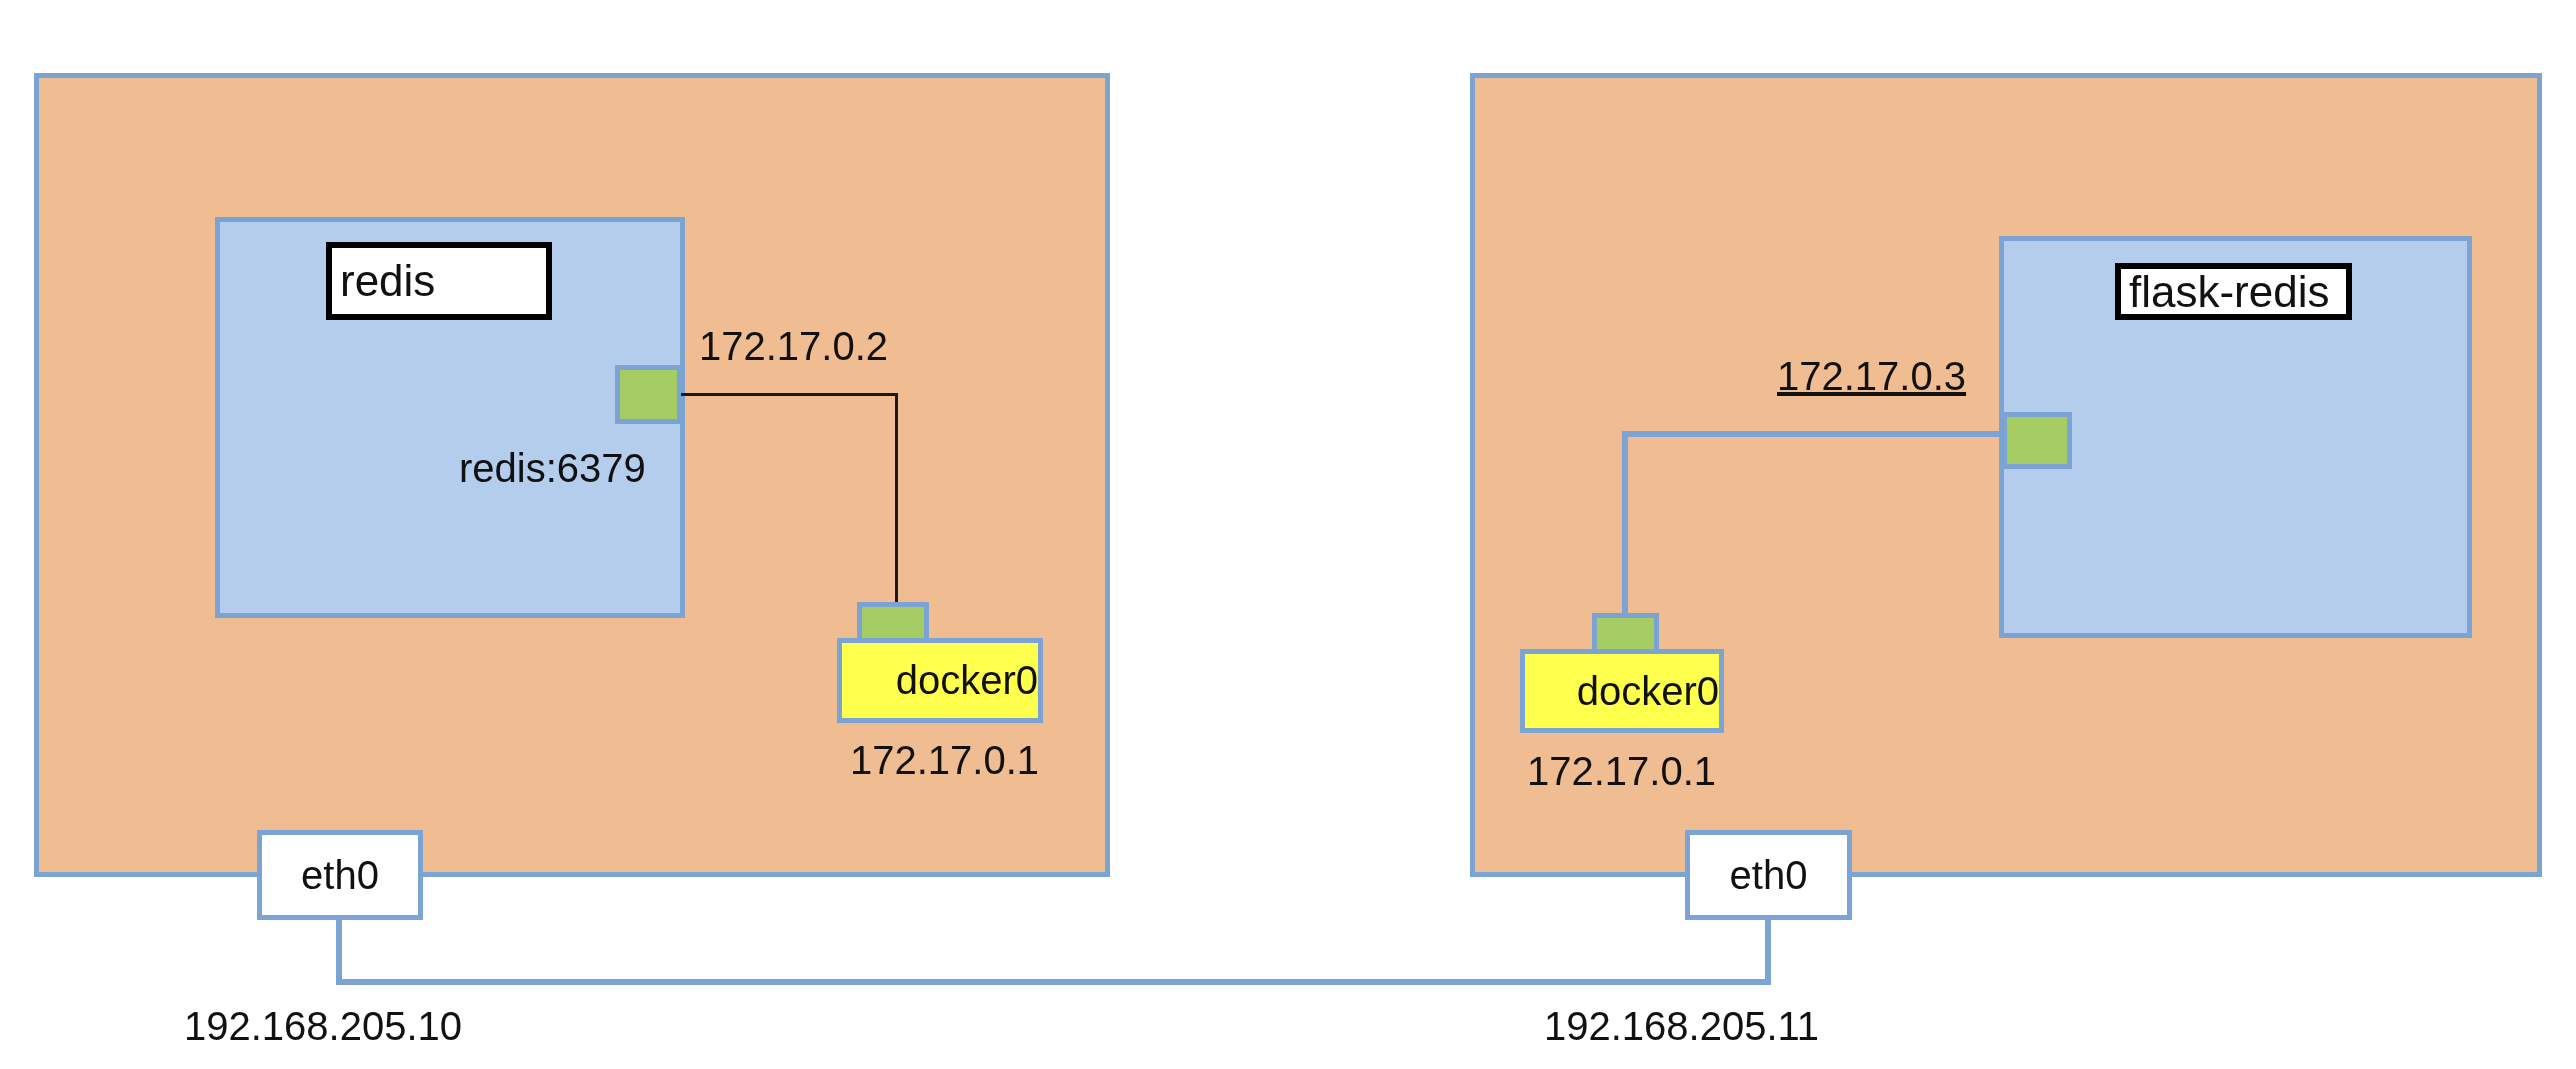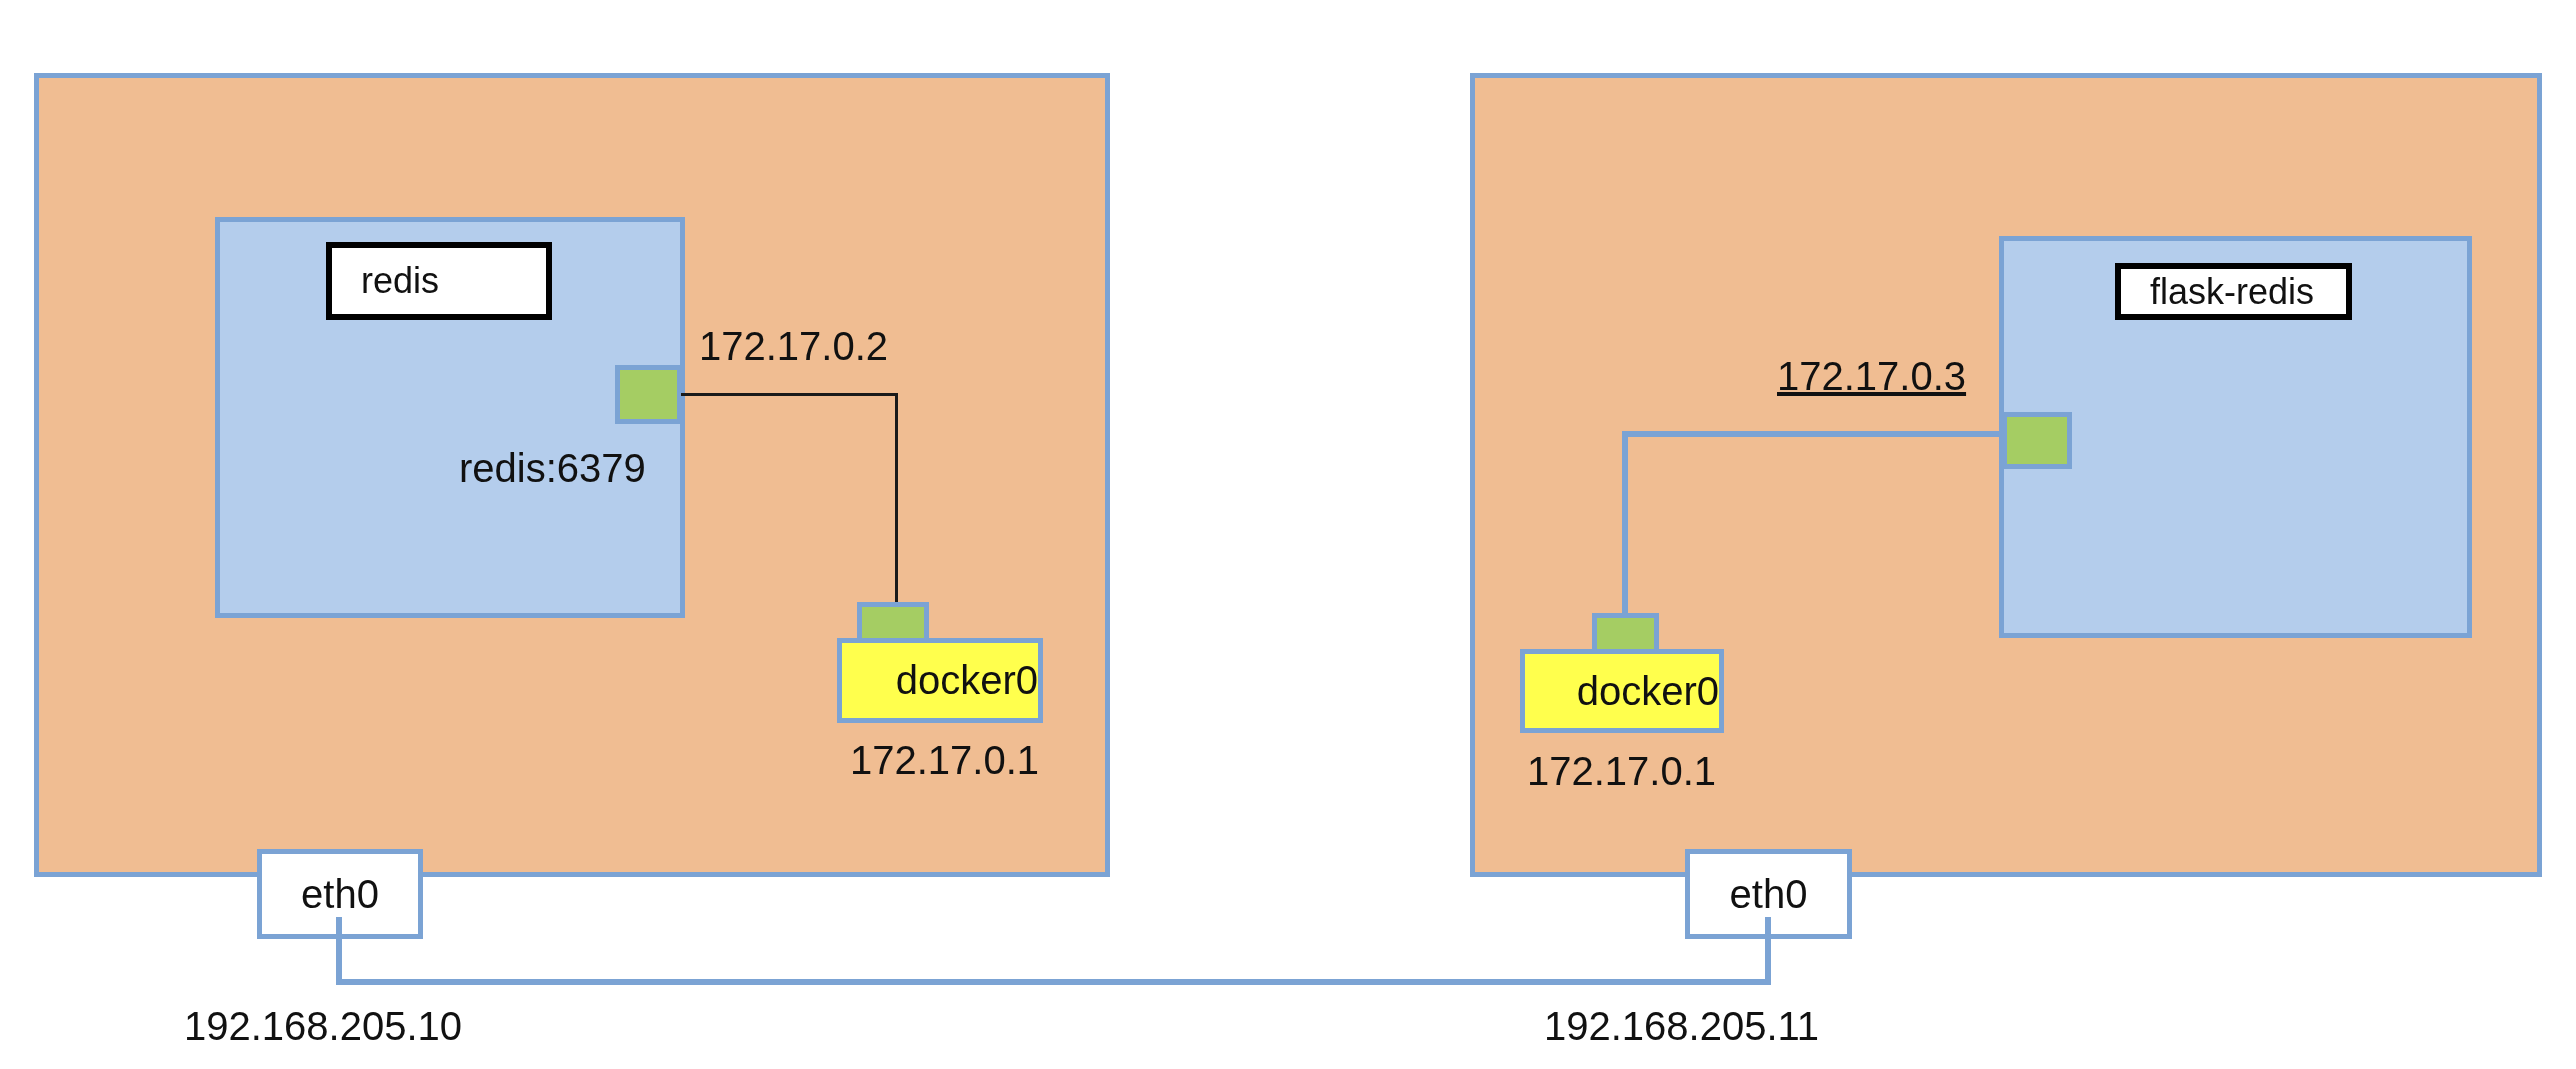--- a/index.html
+++ b/index.html
@@ -36,22 +36,22 @@
   }
 
   
   .image-plate {
     position: absolute;
     background: #ffffff;
     border: 6.3px solid #000000;
     box-sizing: border-box;
     display: flex;
     align-items: center;
-    padding-left: 29px;
-    font-size: 36px;
+    padding-left: 8px;
+    font-size: 44px;
     color: #111111;
     white-space: nowrap;
   }
 
   
   .bridge {
     position: absolute;
     background: #ffff4d;
     border: 5.4px solid #7ba3d4;
     box-sizing: border-box;
@@ -76,21 +76,20 @@
     position: absolute;
     background: #ffffff;
     border: 5.4px solid #7ba3d4;
     box-sizing: border-box;
     display: flex;
     align-items: center;
     justify-content: center;
     font-size: 40px;
     color: #111111;
     white-space: nowrap;
-    margin-top: 19px;
   }
 
   
   .label {
     position: absolute;
     font-size: 40px;
     color: #111111;
     white-space: nowrap;
     line-height: 1;
   }

